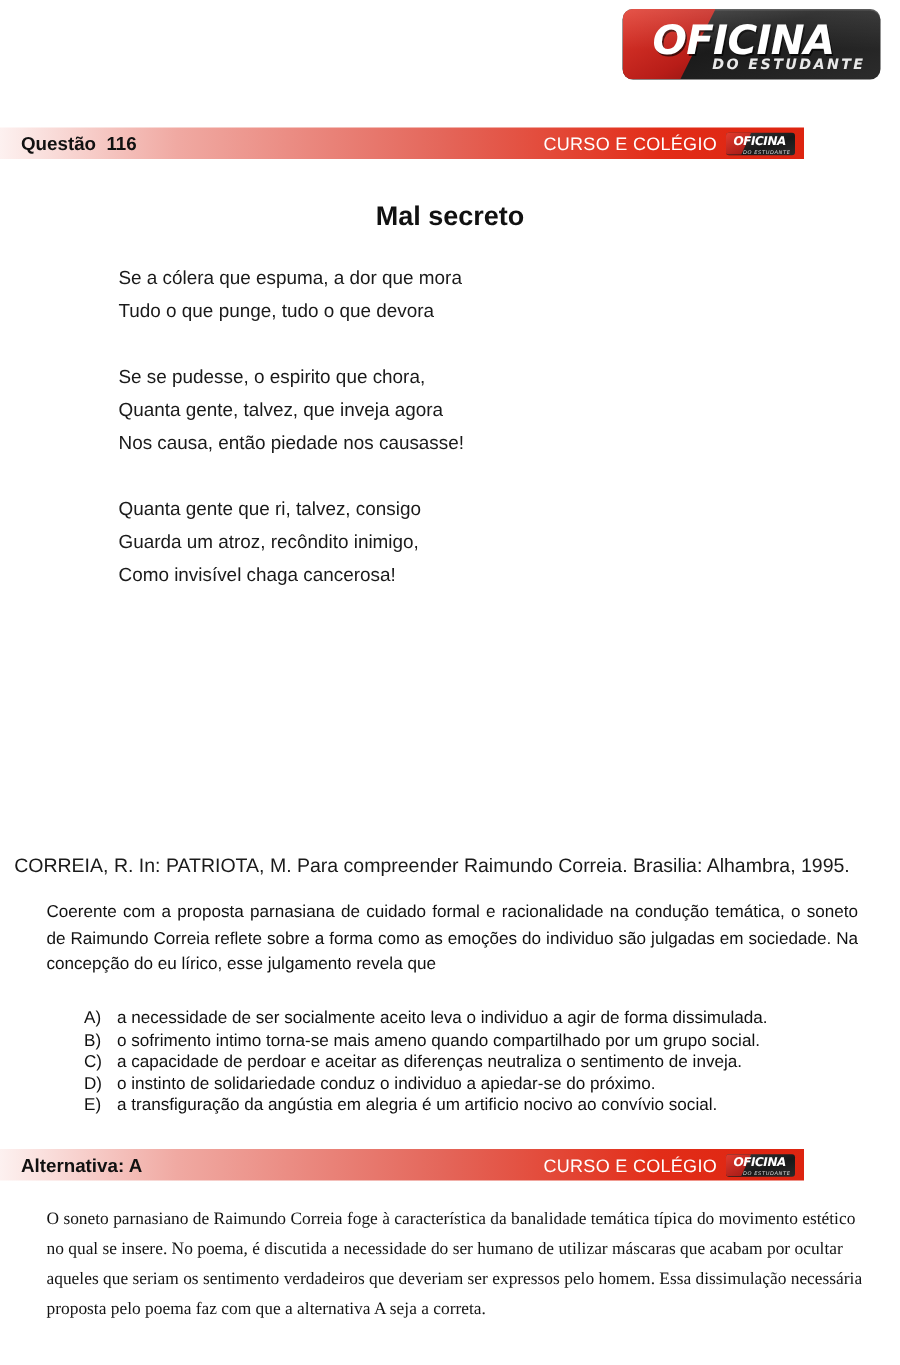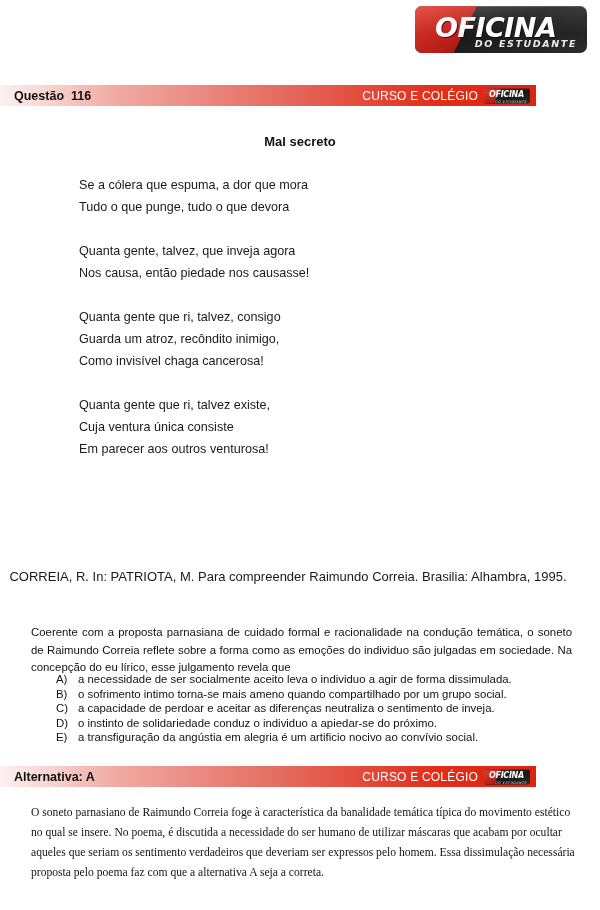--- a/index.html
+++ b/index.html
@@ -145,21 +145,21 @@
   #question-bar { top: 85px; }
   #answer-bar  { top: 766px; }
 
   
   .poem-title {
     position: absolute;
     top: 134px;
     left: 0;
     width: 600px;
     text-align: center;
-    font-size: 13px;
+    font-size: 18px;
     font-weight: bold;
     color: #111111;
   }
   .poem {
     position: absolute;
     top: 174px;
     left: 31px;
     width: 420px;
   }
   .stanza { margin-bottom: 22px; margin-left: 48px; }
@@ -176,21 +176,21 @@
     left: 0;
     width: 576px;
     text-align: center;
     font-size: 13px;
     color: #1a1a1a;
   }
 
   
   .statement {
     position: absolute;
-    top: 624px;
+    top: 600px;
     left: 31px;
     width: 541px;
     font-size: 11.4px;
     line-height: 17.5px;
     text-align: justify;
     color: #111111;
   }
 
   
   .alternatives {
@@ -249,33 +249,29 @@
 </div>
 
 <div class="poem-title">Mal secreto</div>
 
 <div class="poem" id="poem-body">
     <div class="stanza">
       <div class="poem-line">Se a cólera que espuma, a dor que mora</div>
       <div class="poem-line">Tudo o que punge, tudo o que devora</div>
     </div>
     <div class="stanza">
+      <div class="poem-line">Se se pudesse, o espirito que chora,</div>
       <div class="poem-line">Quanta gente, talvez, que inveja agora</div>
       <div class="poem-line">Nos causa, então piedade nos causasse!</div>
     </div>
     <div class="stanza">
       <div class="poem-line">Quanta gente que ri, talvez, consigo</div>
       <div class="poem-line">Guarda um atroz, recôndito inimigo,</div>
       <div class="poem-line">Como invisível chaga cancerosa!</div>
     </div>
-    <div class="stanza">
-      <div class="poem-line">Quanta gente que ri, talvez existe,</div>
-      <div class="poem-line">Cuja ventura única consiste</div>
-      <div class="poem-line">Em parecer aos outros venturosa!</div>
-    </div>
   </div>
 
 <div class="attribution">CORREIA, R. In: PATRIOTA, M. Para compreender Raimundo Correia. Brasilia: Alhambra, 1995.</div>
 
 <div class="statement">Coerente com a proposta parnasiana de cuidado formal e racionalidade na condução temática, o soneto de Raimundo Correia reflete sobre a forma como as emoções do individuo são julgadas em sociedade. Na concepção do eu lírico, esse julgamento revela que</div>
 
 <div class="alternatives" id="alternatives-list">
     <div class="alt-row"><span class="alt-letter">A)</span><span class="alt-text">a necessidade de ser socialmente aceito leva o individuo a agir de forma dissimulada.</span></div>
     <div class="alt-row"><span class="alt-letter">B)</span><span class="alt-text">o sofrimento intimo torna-se mais ameno quando compartilhado por um grupo social.</span></div>
     <div class="alt-row"><span class="alt-letter">C)</span><span class="alt-text">a capacidade de perdoar e aceitar as diferenças neutraliza o sentimento de inveja.</span></div>

